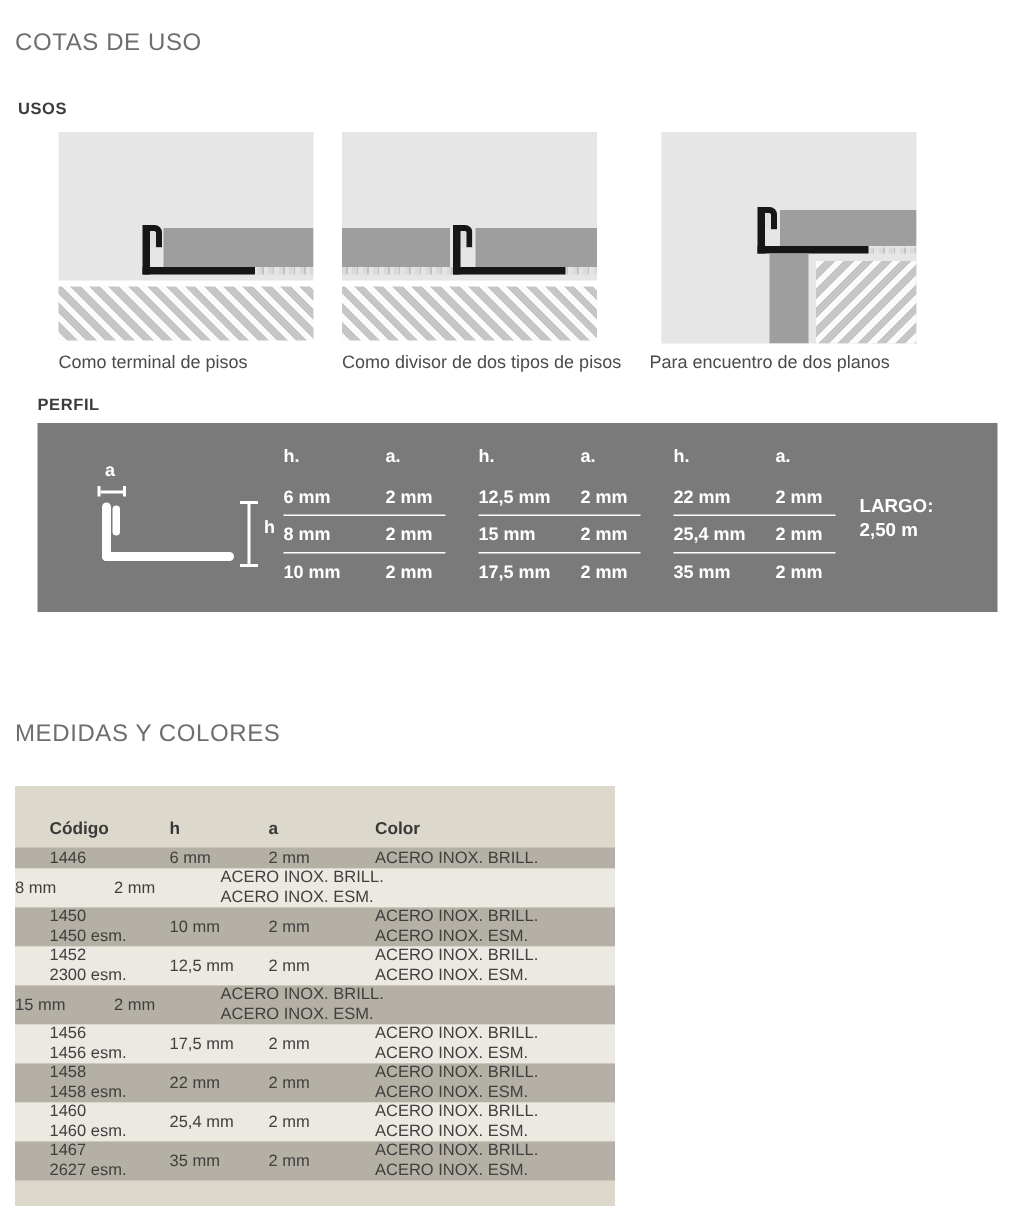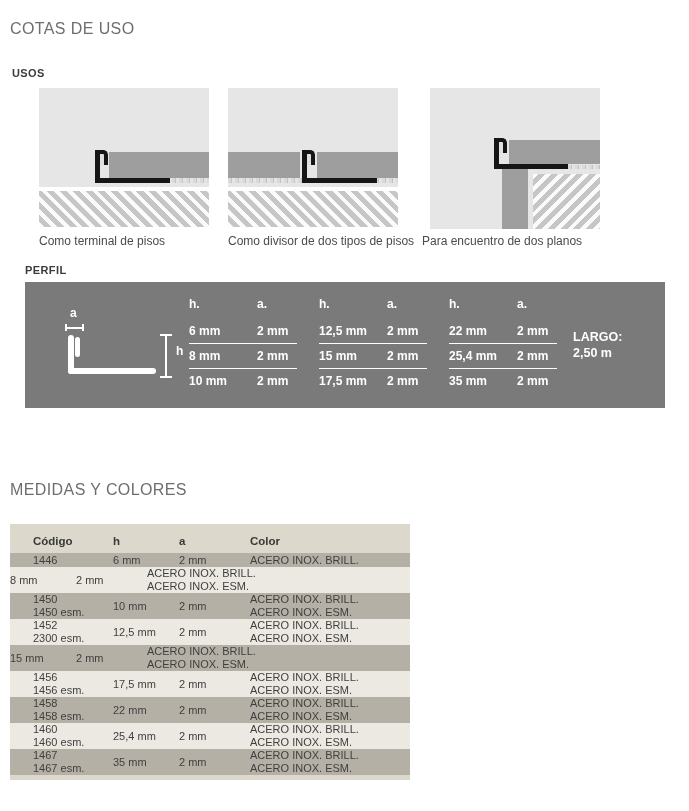--- a/index.html
+++ b/index.html
@@ -22,21 +22,21 @@
   }
   .h1{position:absolute;font-size:16px;font-weight:400;color:var(--title-gray);letter-spacing:.4px;white-space:nowrap;}
   #title-cotas{left:10px;top:20px;}
   #title-medidas{left:10px;top:481px;}
   .sublabel{position:absolute;font-size:11px;font-weight:bold;color:#3c3c3c;letter-spacing:.4px;}
   #usos-label{left:12px;top:67px;}
   #perfil-label{left:25px;top:264px;}
 
   
   .diagram{position:absolute;top:88px;width:170px;}
-  #diag1{left:39px;} #diag2{left:228px;} #diag3{left:422px;padding-left:8px;}
+  #diag1{left:39px;} #diag2{left:228px;} #diag3{left:433px;padding-left:8px;}
   .dbox{position:relative;width:170px;height:99px;background:var(--diagram-bg);overflow:hidden;}
   #diag3 .dbox{height:141px;}
   .hatch{height:36px;margin-top:4px;
     background:repeating-linear-gradient(45deg,#fbfbfb 0 4px,var(--hatch-stripe) 4px 9px);}
   .caption{position:absolute;top:146px;left:0;font-size:12px;color:#4b4b4b;white-space:nowrap;}
 
   .tile,.tileL,.tileR,.tileH,.tileV{position:absolute;background:var(--tile);}
   .mortar{position:absolute;background:repeating-linear-gradient(90deg,#dadada 0 3px,#c3c3c3 3px 4px,#e4e4e4 4px 7px);}
   .pv,.ph{position:absolute;background:var(--profile-black);}
   .phook{position:absolute;border:4px solid var(--profile-black);border-bottom:none;
@@ -83,21 +83,21 @@
   .ptable{display:flex;gap:22px;margin-left:4px;}
   .pgroup{width:108px;}
   .prow{display:flex;font-size:12px;font-weight:bold;white-space:nowrap;}
   .phead{margin-bottom:8px;}
   .pval{padding:5px 0;}
   .pcell-h{width:68px;} .pcell-a{flex:1;}
   .prule{height:1px;background:#fff;}
   .largo{margin-left:16px;font-size:12.5px;font-weight:bold;line-height:1.3;white-space:nowrap;}
 
   
-  .mtable{position:absolute;left:10px;top:524px;width:400px;background:var(--table-strip);padding:5px 0;}
+  .mtable{position:absolute;left:10px;top:524px;width:400px;background:var(--table-strip);padding:17px 0;}
   .mhead{display:flex;align-items:center;height:24px;font-weight:bold;font-size:11.5px;color:#393939;}
   .mrow{display:flex;align-items:center;font-size:11px;line-height:13px;color:#3f3f3f;min-height:14px;}
   .mrow.dark{background:var(--row-dark);}
   .mrow.light{background:var(--row-light);}
   .mc1{width:103px;padding-left:23px;box-sizing:border-box;}
   .mc2{width:66px;} .mc3{width:71px;} .mc4{flex:1;}
   .mc1 span,.mc4 span{display:block;}
 </style>
 </head>
 <body>
@@ -321,21 +321,21 @@
     <div class="mc2">25,4 mm</div>
     <div class="mc3">2 mm</div>
     <div class="mc4">
         <span>ACERO INOX. BRILL.</span>
         <span>ACERO INOX. ESM.</span>
       </div>
   </div>
   <div class="mrow dark">
     <div class="mc1">
         <span>1467</span>
-        <span>1467 esm.</span>
+        <span>2627 esm.</span>
       </div>
     <div class="mc2">35 mm</div>
     <div class="mc3">2 mm</div>
     <div class="mc4">
         <span>ACERO INOX. BRILL.</span>
         <span>ACERO INOX. ESM.</span>
       </div>
   </div>
 </div>
 

